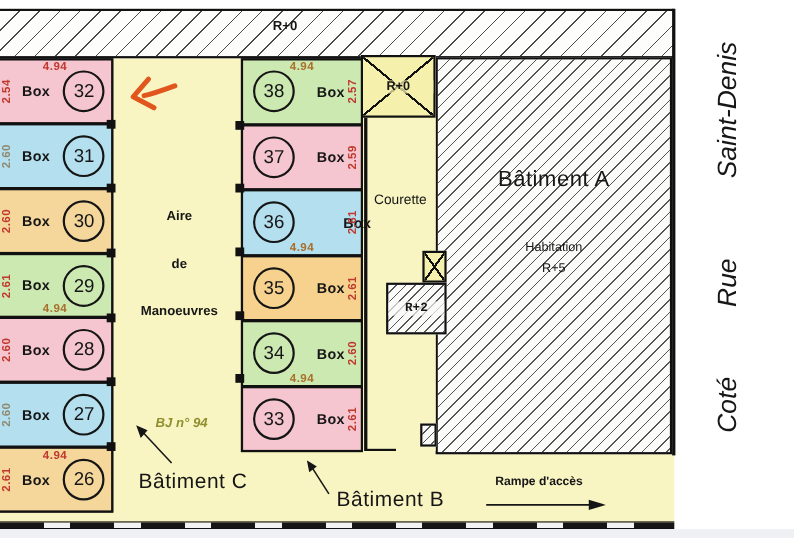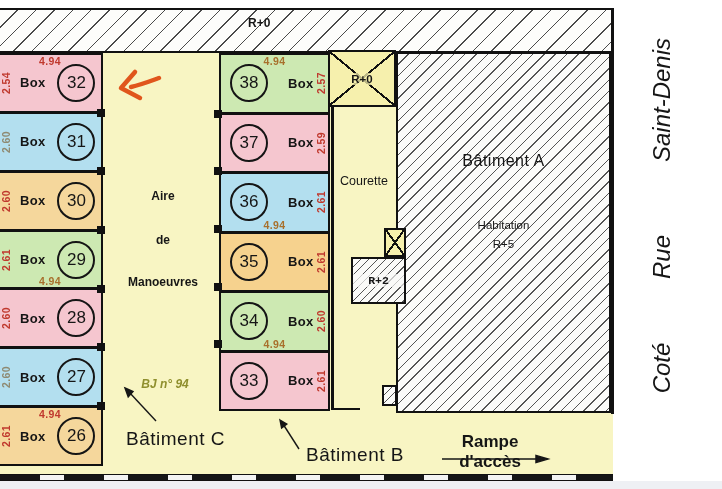--- a/index.html
+++ b/index.html
@@ -14,21 +14,21 @@
   
   .top-band{left:0;top:8px;width:613px;height:45px;background:#fdfdfb;
     background-image:repeating-linear-gradient(135deg,transparent 0 12px,#4a4a4a 12px 13px);
     border-top:2px solid #111;border-bottom:2px solid #111;box-sizing:border-box;}
   .band-label{left:248px;top:16px;font-size:12px;font-weight:600;}
 
   
   .bldg-a{left:396px;top:52px;width:215px;height:361px;background:#fbfbf9;
     background-image:repeating-linear-gradient(135deg,transparent 0 7px,#555 7px 8px);
     border:2px solid #111;box-sizing:border-box;}
-  .bldg-a .title{position:absolute;left:0;top:98px;width:100%;text-align:center;font-size:16px;letter-spacing:.5px;}
+  .bldg-a .title{position:absolute;left:0;top:98px;width:100%;text-align:center;font-size:20px;letter-spacing:.5px;}
   .bldg-a .sub1{position:absolute;left:0;top:165px;width:100%;text-align:center;font-size:11.5px;}
   .bldg-a .sub2{position:absolute;left:0;top:184px;width:100%;text-align:center;font-size:11.5px;}
 
   
   .courette{left:331px;top:52px;width:65px;height:358px;background:#f8f5c3;border-left:3px solid #111;box-sizing:border-box;}
   .courette .lbl{position:absolute;left:-6px;top:122px;width:72px;text-align:center;font-size:12.5px;font-weight:400;}
 
   
   .xbox{background:#f6f0ad;border:2.5px solid #111;box-sizing:border-box;
     background-image:
@@ -65,21 +65,21 @@
   .dim.w.top{top:0px;}
   .dim.w.bottom{bottom:0px;}
 
   .nub{width:8px;height:8px;background:#111;}
 
   
   .corr-txt{left:105px;width:116px;text-align:center;font-size:12px;font-weight:600;}
   .bj-note{left:105px;top:377px;width:120px;text-align:center;font-size:12px;font-style:italic;font-weight:600;}
 
   .big-label{font-size:19px;letter-spacing:.5px;}
-  .ramp-label{left:438px;top:432px;width:104px;text-align:center;font-size:17px;font-weight:600;}
+  .ramp-label{left:438px;top:432px;width:104px;text-align:center;font-size:11px;font-weight:600;}
 
   
   .street{transform:rotate(-90deg);text-align:center;font-size:24px;font-style:italic;height:30px;line-height:30px;}
   .street.sd{left:552px;top:85px;width:220px;}
   .street.rue{left:602px;top:242px;width:120px;}
   .street.cote{left:602px;top:353px;width:120px;}
 
   .vline-right{left:611px;top:8px;width:3px;height:406px;background:#111;}
 
   
@@ -166,21 +166,21 @@
       <span class="circle">38</span>
       <span class="box-label">Box</span>
       <span class="dim side" style="color: rgb(192, 57, 46);">2.57</span>
       <span class="dim w top" style="color: rgb(168, 112, 44);">4.94</span>
     </div>
     <div class="box-row" style="background: rgb(245, 198, 207);">
       <span class="circle">37</span>
       <span class="box-label">Box</span>
       <span class="dim side" style="color: rgb(192, 57, 46);">2.59</span>
     </div>
-    <div class="box-row" style="background: rgb(179, 223, 239);">
+    <div class="box-row" style="background: rgb(179, 223, 239); gap: 24px;">
       <span class="circle">36</span>
       <span class="box-label">Box</span>
       <span class="dim side" style="color: rgb(192, 57, 46);">2.61</span>
       <span class="dim w bottom" style="color: rgb(168, 112, 44);">4.94</span>
     </div>
     <div class="box-row" style="background: rgb(246, 210, 142);">
       <span class="circle">35</span>
       <span class="box-label">Box</span>
       <span class="dim side" style="color: rgb(192, 57, 46);">2.61</span>
     </div>

